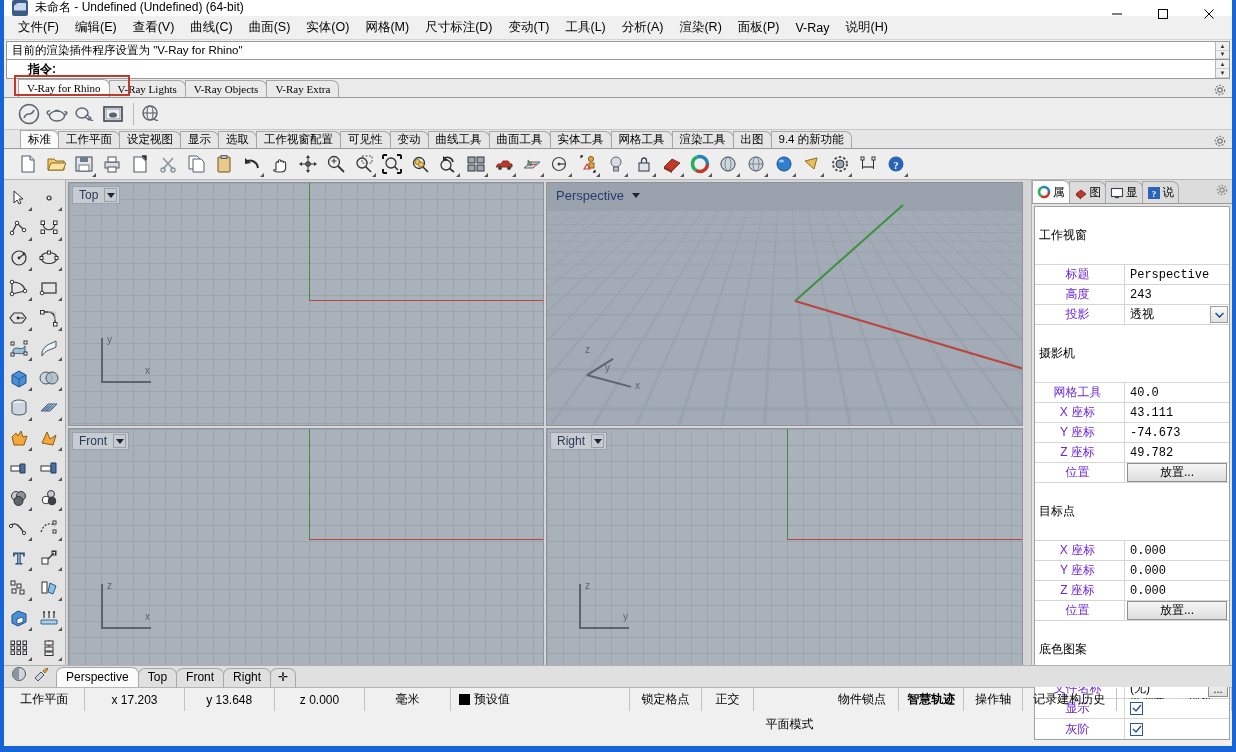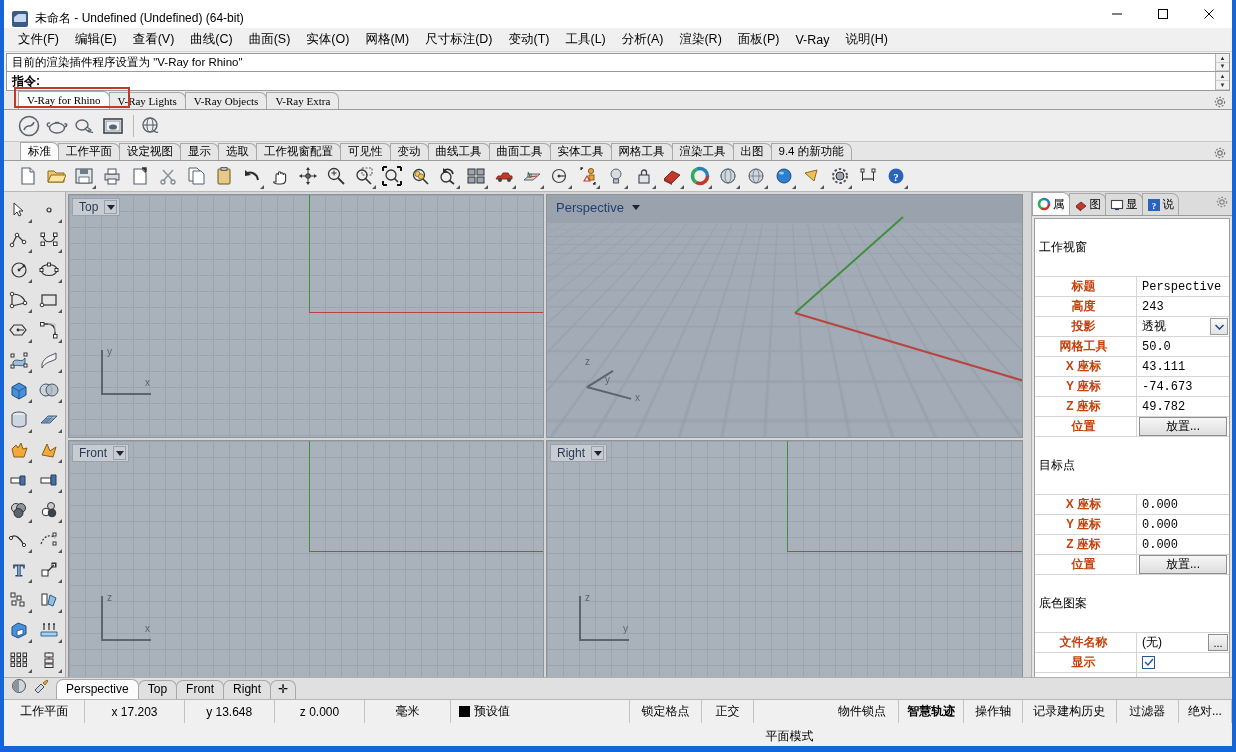--- a/index.html
+++ b/index.html
@@ -10,21 +10,21 @@
   }
   #app{
     position:relative; width:1236px; height:752px;
     background:#f0f0f0;
     border-left:4px solid #1665d8;
     border-right:4px solid #1665d8;
     border-bottom:6px solid #1665d8;
   }
   
   .titlebar{
-    height:28px; background:#ffffff; display:flex; align-items:flex-end;
+    height:16px; background:#ffffff; display:flex; align-items:center;
     border-bottom:1px solid #ffffff; position:relative;
   }
   .title-icon{
     width:16px;height:16px;margin-left:8px;margin-right:7px;
     background:#3a5b86; border-radius:2px; position:relative; flex:none;
   }
   .title-icon:after{
     content:""; position:absolute; left:2px; top:3px; width:12px; height:8px;
     background:#c8d8ee; border-radius:1px;
     clip-path:polygon(0 40%,35% 0,100% 0,100% 100%,0 100%);
@@ -47,21 +47,21 @@
   
   .cmd-wrap{ background:#f0f0f0; padding:1px 2px 0 2px; }
   .cmd-hist{
     height:18px; background:#ffffff; border:1px solid #9a9a9a;
     border-bottom:none;
     display:flex; align-items:center; position:relative;
   }
   .cmd-hist .txt{ font-size:11.5px; padding-left:5px; color:#000; }
   .cmd-line{
     height:20px; background:#ffffff; border:1px solid #9a9a9a;
-    display:flex; align-items:center; position:relative;
+    display:flex; align-items:center; position:relative;padding-left:16px;
   }
   .cmd-line .prompt{ font-size:12px; font-weight:bold; padding-left:5px; color:#000; }
   .spin{
     position:absolute; right:0; top:0; width:14px; height:100%;
     display:flex; flex-direction:column; background:#f0f0f0; border-left:1px solid #b5b5b5;
   }
   .spin i{
     flex:1; display:flex; align-items:center; justify-content:center;
     font-size:6px; font-style:normal; color:#333; border-bottom:1px solid #cfcfcf;
   }
@@ -201,24 +201,23 @@
   .rp-gear{ margin-left:auto; margin-right:4px; margin-bottom:3px; }
   .prop-table{ background:#ffffff; border:1px solid #a0a0a0; margin:2px;
                flex:none; }
   .prop-group{
     font-size:12px; padding:20px 4px; color:#000; background:#ffffff;
     border-bottom:1px solid #d5d5d5;
   }
   .prop-row{ display:flex; height:20px; align-items:stretch;
              border-bottom:1px solid #d5d5d5; }
   .prop-lbl{
-    width:102px; font-size:12px; color:#c2410c; display:flex; align-items:center;
+    width:90px; font-size:12px; color:#6d28d9; display:flex; align-items:center;
     justify-content:center; border-right:1px solid #d5d5d5; background:#fff;
     padding-right:4px;
-    font-weight:bold;
   }
   .prop-val{
     flex:1; font-size:12px; color:#000; display:flex; align-items:center;
     padding-left:5px; background:#fff; font-family:"Liberation Mono", monospace;
     position:relative;
   }
   .prop-val.cjk{ font-family:"Liberation Sans", sans-serif; }
   .dropbtn{
     position:absolute; right:1px; top:1px; bottom:1px; width:18px;
     background:linear-gradient(#fbfbfb,#e2e2e2); border:1px solid #9d9d9d;
@@ -1046,23 +1045,24 @@
         </div>
         <div class="prop-row">
           <div class="prop-lbl">投影</div>
           <div class="prop-val cjk">透视<span class="dropbtn">
               <svg width="9" height="6">
                   <path d="M0.5 1 L4.5 5 L8.5 1" fill="none" stroke="#1b4a86" stroke-width="1.5"></path>
                 </svg>
             </span></div>
         </div>
 
+        <div class="prop-group">摄影机</div>
         <div class="prop-row">
           <div class="prop-lbl">网格工具</div>
-          <div class="prop-val">50.0</div>
+          <div class="prop-val">40.0</div>
         </div>
         <div class="prop-row">
           <div class="prop-lbl">X 座标</div>
           <div class="prop-val">43.111</div>
         </div>
         <div class="prop-row">
           <div class="prop-lbl">Y 座标</div>
           <div class="prop-val">-74.673</div>
         </div>
         <div class="prop-row">

